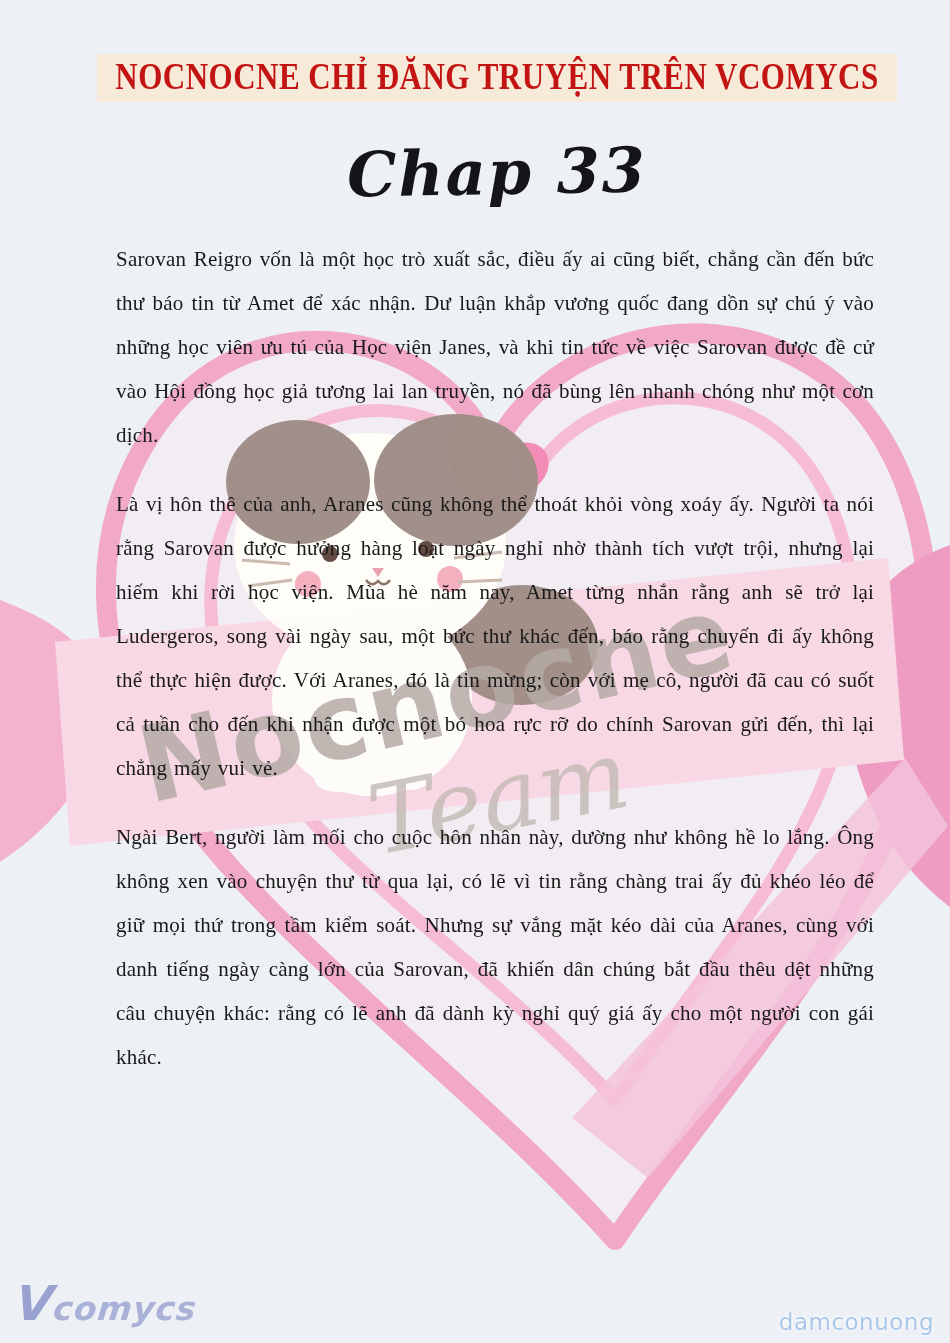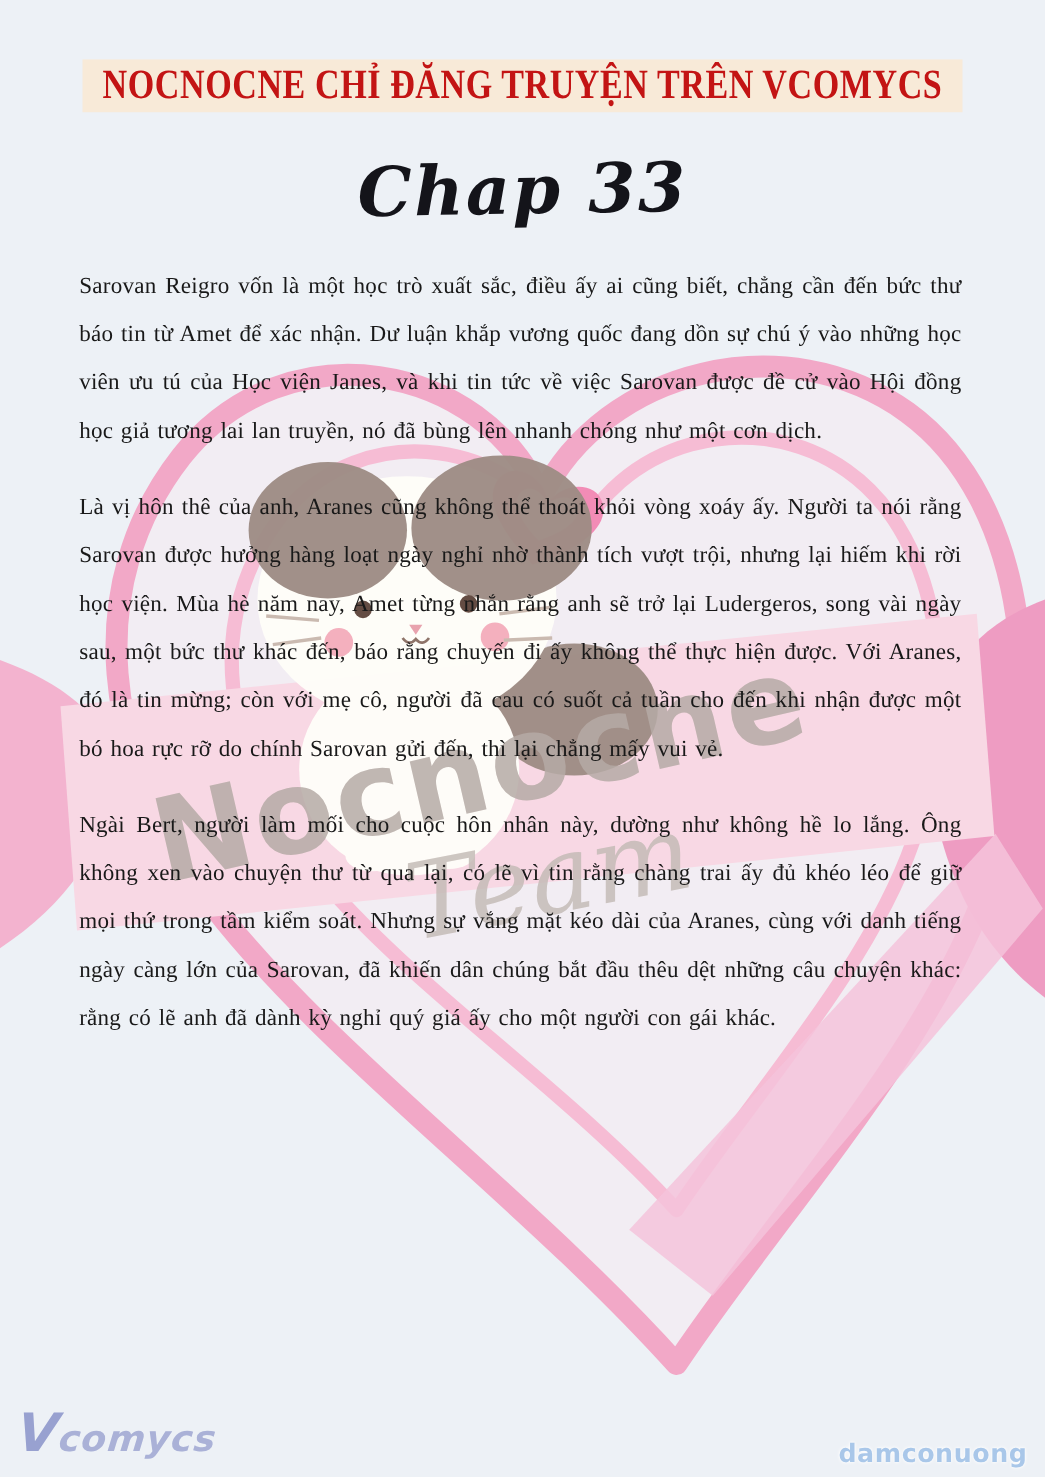--- a/index.html
+++ b/index.html
@@ -27,20 +27,21 @@
     letter-spacing: 3px;
   }
   .wm-team {
     font-family: "DejaVu Serif", serif;
     font-style: italic;
   }
   
   .content {
     position: relative;
     z-index: 1;
+    padding-left: 44px;
   }
   .banner {
     margin: 54px auto 0 auto;
     width: fit-content;
     background: #f8ead8;
     padding: 5px 18px 7px 18px;
   }
   .banner-text {
     display: inline-block;
     color: #c31414;
@@ -90,21 +91,21 @@
   }
   .vcomycs-logo::first-letter {
     font-size: 48px;
     color: #8f99cc;
   }
   .credit {
     position: absolute;
     right: 16px; bottom: 8px;
     z-index: 2;
     font-family: "DejaVu Sans", sans-serif;
-    font-weight: bold;
+    font-weight: normal;
     font-size: 23px;
     color: #a9c7e9;
     letter-spacing: 0.5px;
     text-shadow: 0 0 4px #ffffff, 0 0 2px #ffffff;
   }
 </style>
 </head>
 <body>
 
 <div class="page">

